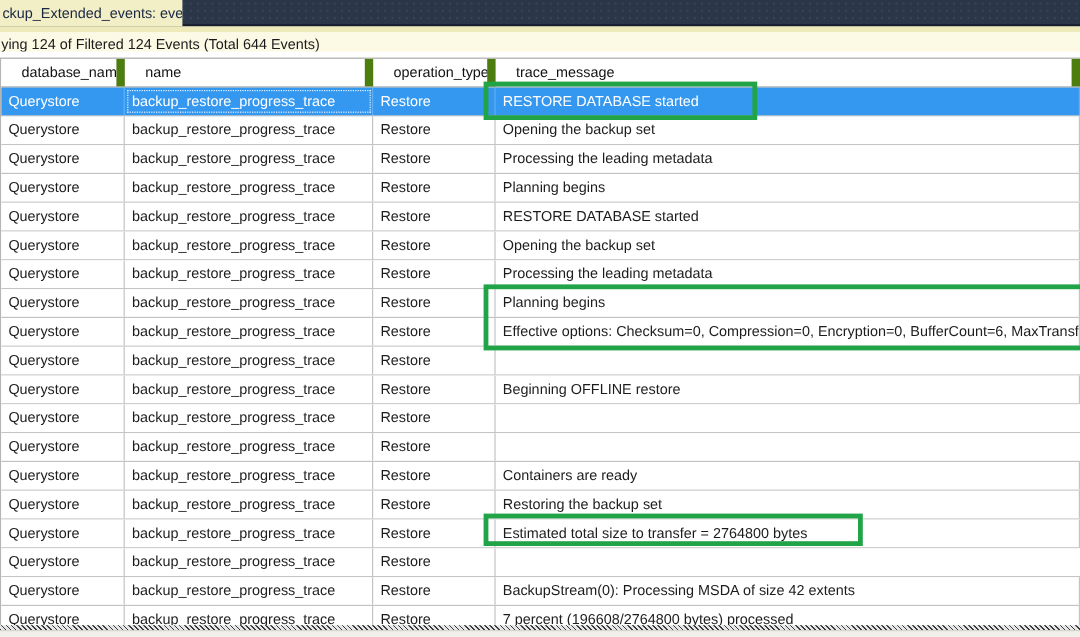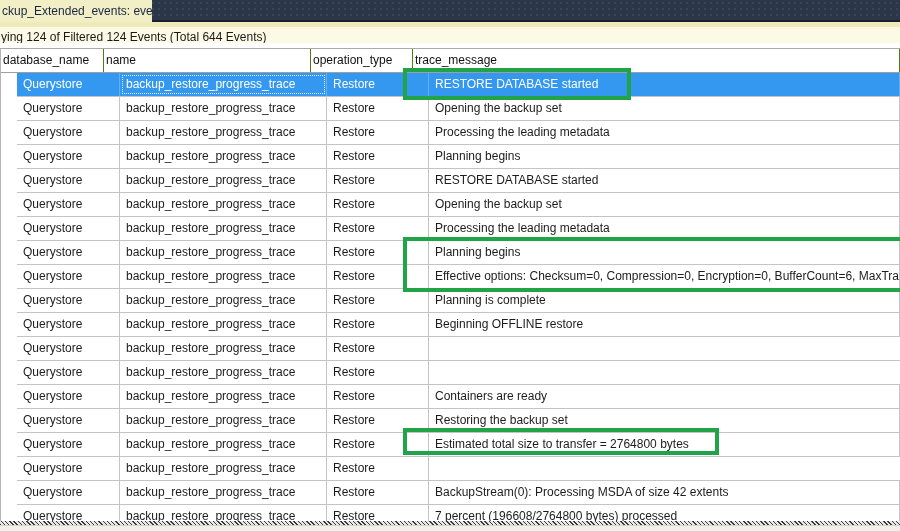--- a/index.html
+++ b/index.html
@@ -47,27 +47,27 @@
     background:#ffffff;overflow:hidden;
     border-top:1px solid #a9a9a9;
     border-left:1px solid #b5b5b5;
     box-sizing:border-box;
   }
   .hrow{
     display:flex;height:24px;box-sizing:border-box;
     background:#ffffff;border-bottom:1px solid #9f9f9f;
   }
   .hcell{
-    box-sizing:border-box;border-right:1px solid #4d7c0f;
-    line-height:23px;padding-left:2px;color:#111;
+    box-sizing:border-box;border-right:7px solid #4d7c0f;
+    line-height:23px;padding-left:17px;color:#111;
     white-space:nowrap;overflow:hidden;
   }
   .row{
     display:flex;height:24px;box-sizing:border-box;
-    border-bottom:1px solid #c4c4c4;background:#ffffff;margin-left:16px;
+    border-bottom:1px solid #c4c4c4;background:#ffffff;
   }
   .row.selected{background:#3598f0;color:#ffffff;}
   .cell{
     box-sizing:border-box;border-right:1px solid #c4c4c4;
     line-height:23px;padding-left:6px;
     white-space:nowrap;overflow:hidden;
   }
   .row.selected .cell{border-right-color:#5fb0f4;}
   .row.selected .cell.c2{outline:1px dotted #e8f2ff;outline-offset:-3px;}
   .c1{width:103px;flex:none;}
@@ -177,21 +177,20 @@
     <div class="cell c1">Querystore</div>
     <div class="cell c2">backup_restore_progress_trace</div>
     <div class="cell c3">Restore</div>
     <div class="cell c4">Effective options: Checksum=0, Compression=0, Encryption=0, BufferCount=6, MaxTransferSize=64 KB</div>
   </div>
 
   <div class="row">
     <div class="cell c1">Querystore</div>
     <div class="cell c2">backup_restore_progress_trace</div>
     <div class="cell c3">Restore</div>
-    <div class="cell c4">Planning is complete</div>
   </div>
 
   <div class="row">
     <div class="cell c1">Querystore</div>
     <div class="cell c2">backup_restore_progress_trace</div>
     <div class="cell c3">Restore</div>
     <div class="cell c4">Beginning OFFLINE restore</div>
   </div>
 
   <div class="row">

